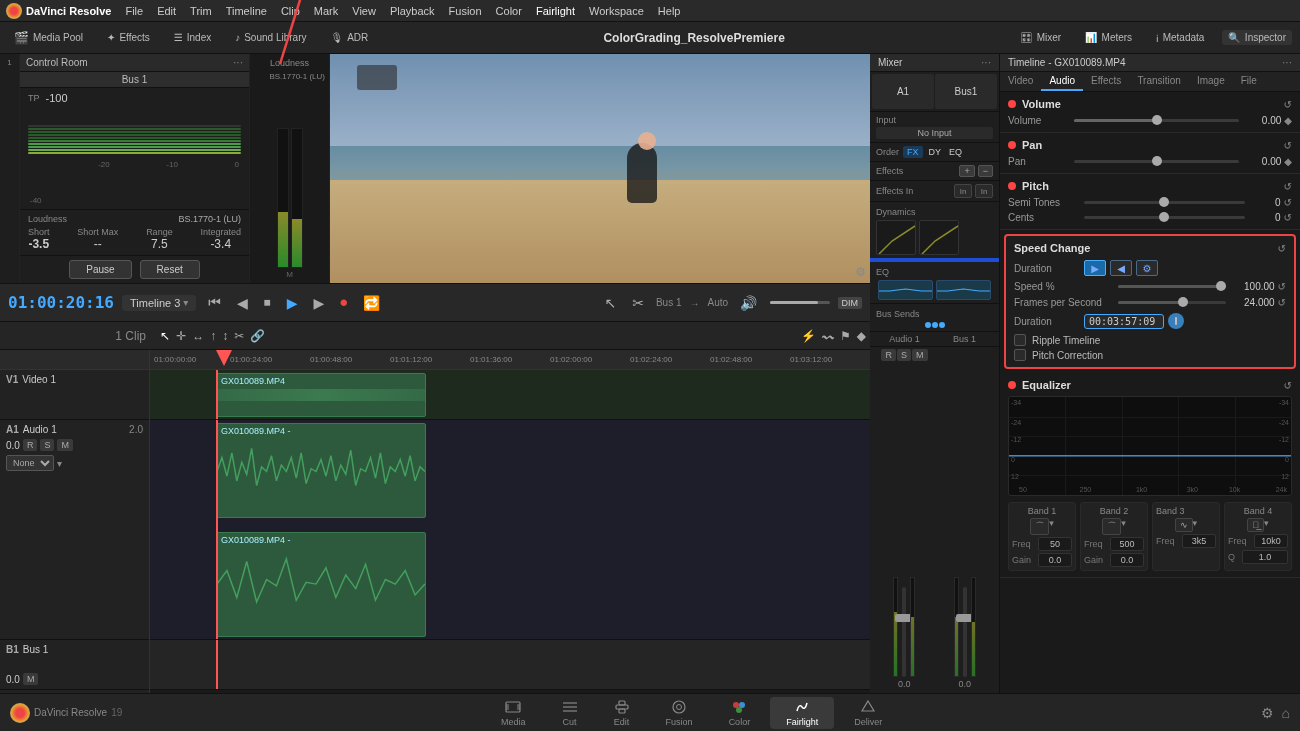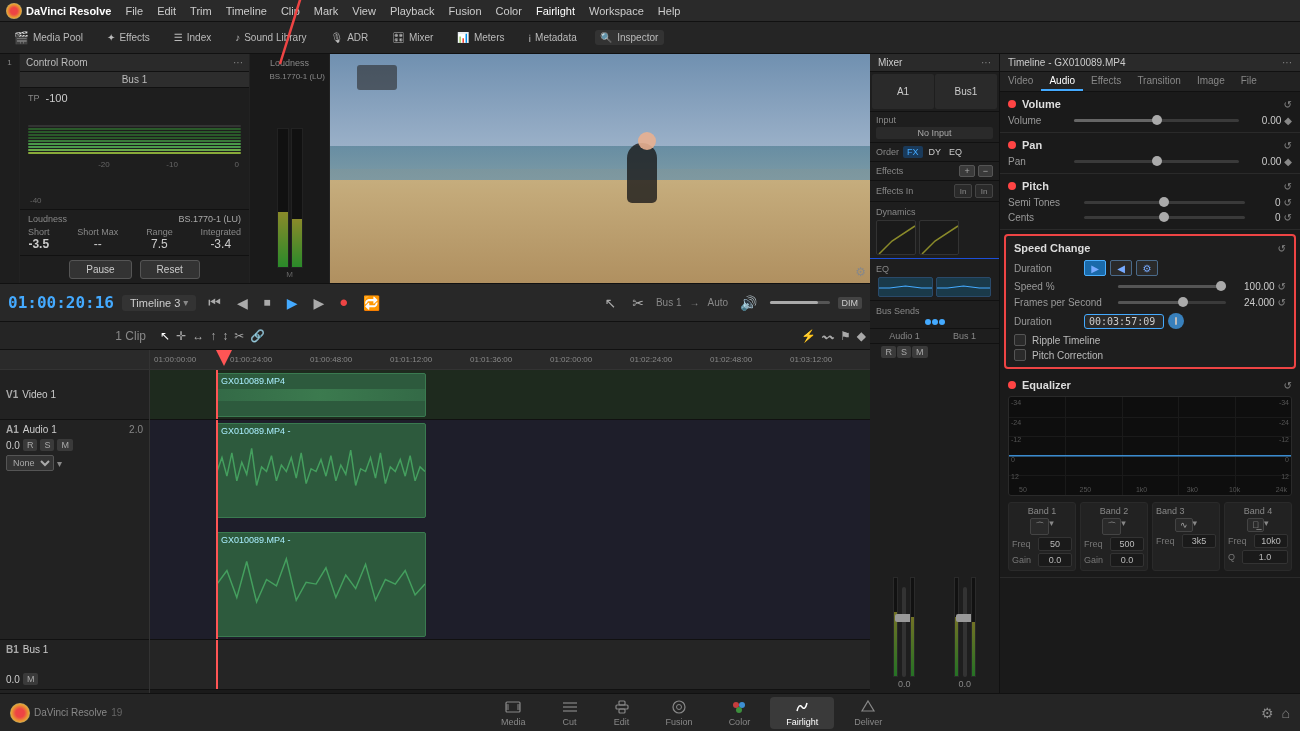--- a/index.html
+++ b/index.html
@@ -58,20 +58,21 @@
     <span>Index</span>
   </div>
   <div class="toolbar-btn">
     <span>♪</span>
     <span>Sound Library</span>
   </div>
   <div class="toolbar-btn">
     <span>🎙</span>
     <span>ADR</span>
   </div>
+  <div class="toolbar-title">ColorGrading_ResolvePremiere</div>
   <div class="toolbar-btn">
     <span>🎛</span>
     <span>Mixer</span>
   </div>
   <div class="toolbar-btn">
     <span>📊</span>
     <span>Meters</span>
   </div>
   <div class="toolbar-btn">
     <span>ℹ</span>
@@ -256,21 +257,21 @@
         <span style="color:#aaa; font-size:12px; cursor:pointer;">⚑</span>
         <span style="color:#aaa; font-size:12px; cursor:pointer;">◆</span>
       </div>
 
       <div style="flex:1; display:flex; overflow:hidden;">
 
         <div style="width:150px; flex-shrink:0; background:#222; border-right:1px solid #333; display:flex; flex-direction:column;">
 
           <div style="height:20px; background:#2a2a2a; border-bottom:1px solid #333;"></div>
 
-          <div style="height:50px; border-bottom:1px solid #111; padding:4px 6px; display:flex; flex-direction:column; justify-content:center;">
+          <div style="height:50px; border-bottom:1px solid #111; padding:4px 6px; display:flex; flex-direction:column; justify-content:flex-start;">
             <div style="display:flex; align-items:center; gap:4px;">
               <span style="color:#aaa; font-size:10px; font-weight:bold;">V1</span>
               <span style="color:#ccc; font-size:10px;">Video 1</span>
             </div>
           </div>
 
           <div style="height:220px; border-bottom:1px solid #111; padding:4px 6px; display:flex; flex-direction:column; gap:4px;">
             <div style="display:flex; align-items:center; gap:4px;">
               <span style="color:#aaa; font-size:10px; font-weight:bold;">A1</span>
               <span style="color:#ccc; font-size:10px;">Audio 1</span>
@@ -398,21 +399,21 @@
       <div style="display:flex; gap:3px;">
         <div style="width:18px; height:14px; background:#2a2a2a; border:1px solid #444; border-radius:2px; display:flex; align-items:center; justify-content:center;">
           <span style="font-size:8px; color:#888;">In</span>
         </div>
         <div style="width:18px; height:14px; background:#2a2a2a; border:1px solid #444; border-radius:2px; display:flex; align-items:center; justify-content:center;">
           <span style="font-size:8px; color:#888;">In</span>
         </div>
       </div>
     </div>
 
-    <div style="padding:3px 6px; border-bottom:1px solid #1d4ed8;">
+    <div style="padding:3px 6px; border-bottom:4px solid #1d4ed8;">
       <span style="font-size:9px; color:#888;">Dynamics</span>
       <div style="display:flex; gap:3px; margin-top:3px;">
         <div style="width:40px; height:35px; background:#1a1a1a; border:1px solid #333; border-radius:2px; overflow:hidden;">
           <svg width="40" height="35" viewBox="0 0 40 35">
             <polyline points="2,33 15,20 38,5" fill="none" stroke="#8a8a2a" stroke-width="1.5"></polyline>
           </svg>
         </div>
         <div style="width:40px; height:35px; background:#1a1a1a; border:1px solid #333; border-radius:2px; overflow:hidden;">
           <svg width="40" height="35" viewBox="0 0 40 35">
             <polyline points="2,33 15,20 38,5" fill="none" stroke="#8a8a2a" stroke-width="1.5"></polyline>

